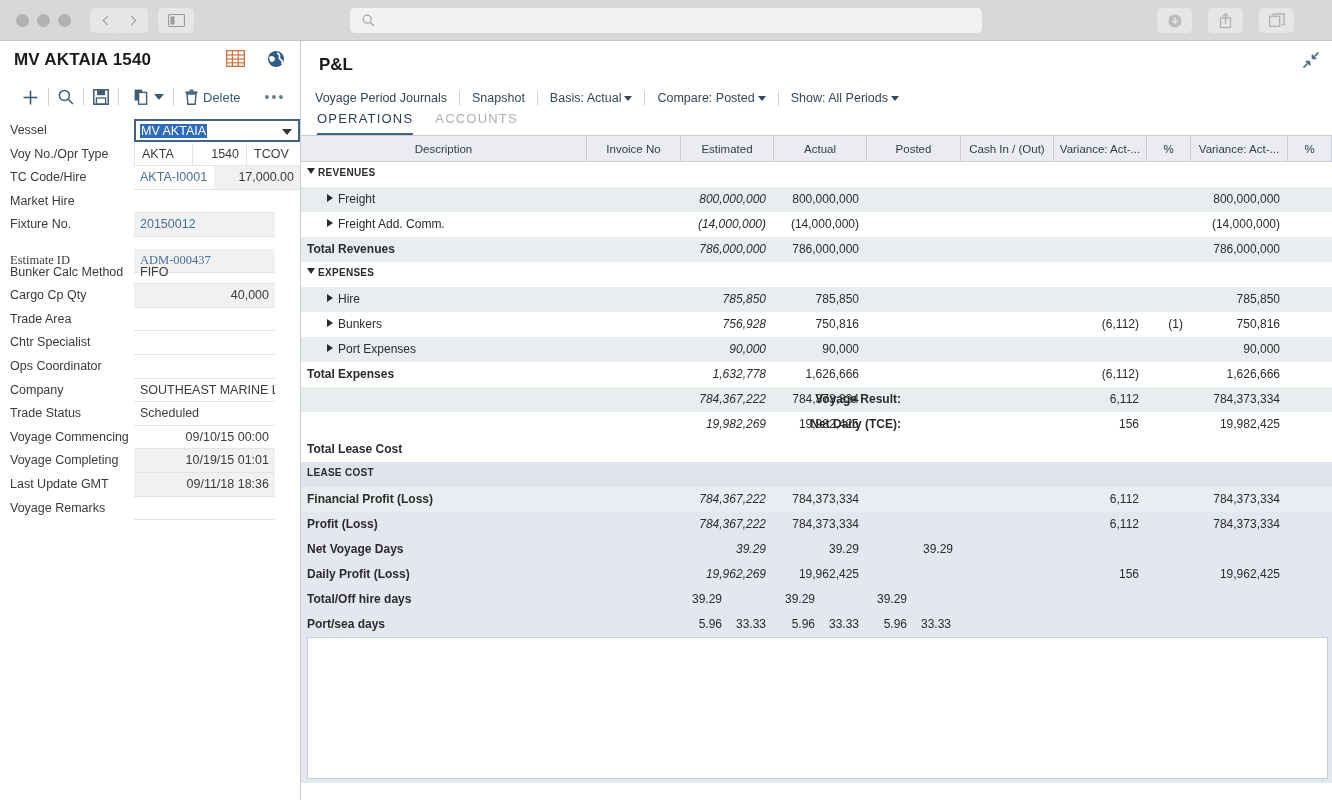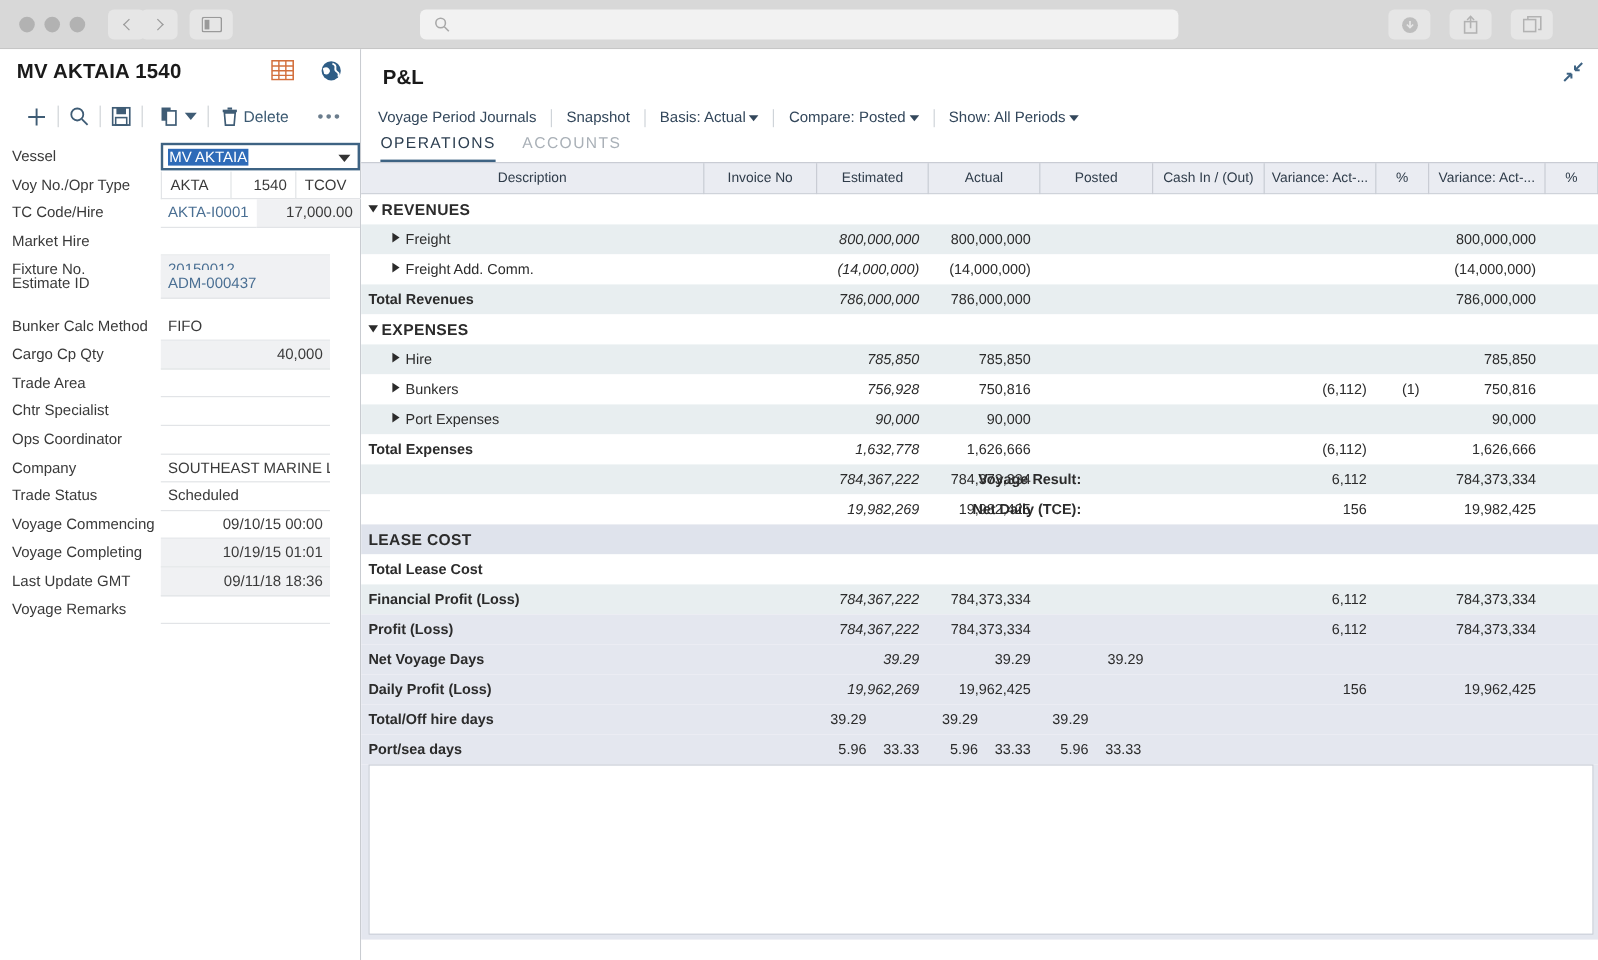--- a/index.html
+++ b/index.html
@@ -170,21 +170,21 @@
   .trow.zebra { background: #e8eef0; }
   .trow.white { background: #ffffff; }
   .trow.shade { background: #dfe3ec; }
   .trow.shade2 { background: #e4e7ef; }
 
   .cdesc {
     position: absolute; left: 6px; top: 5px;
     font-size: 12px; color: #2b2b2b; white-space: nowrap;
   }
   .cdesc.bold { font-weight: bold; }
-  .cdesc.section { font-weight: bold; font-size: 13px; letter-spacing: .3px; }
+  .cdesc.section { font-weight: bold; font-size: 10px; letter-spacing: .3px; }
   .cdesc.indent { left: 26px; }
   .cdesc.center-lbl { left: auto; right: 431px; font-weight: bold; }
   .tri-r {
     display: inline-block; margin-right: 5px;
     width: 0; height: 0;
     border-top: 4.5px solid transparent;
     border-bottom: 4.5px solid transparent;
     border-left: 6px solid #2b2b2b;
     vertical-align: 1px;
   }
@@ -349,21 +349,21 @@
         <div class="field-val alt right" style="left: 214px; width: 86px; padding: 4px 6px 0px 0px;">17,000.00</div>
       </div>
       <div class="field-row" style="top: 148.8px;">
         <div class="field-label">Market Hire</div>
         <div class="field-val"></div>
       </div>
       <div class="field-row" style="top: 172.4px;">
         <div class="field-label">Fixture No.</div>
         <div class="field-val alt link">20150012</div>
       </div>
-      <div class="field-row" style="top: 184px;">
+      <div class="field-row" style="top: 208px; font-family: Liberation Serif, serif;">
         <div class="field-label">Estimate ID</div>
         <div class="field-val alt link">ADM-000437</div>
       </div>
       <div class="field-row" style="top: 219.6px;">
         <div class="field-label">Bunker Calc Method</div>
         <div class="field-val">FIFO</div>
       </div>
       <div class="field-row" style="top: 243.2px;">
         <div class="field-label">Cargo Cp Qty</div>
         <div class="field-val alt right" style="padding: 4px 6px 0px 0px;">40,000</div>
@@ -504,25 +504,25 @@
           <div class="num" style="right: 193px;">6,112</div>
           <div class="num" style="right: 52px;">784,373,334</div>
         </div>
         <div class="trow white">
           <div class="cdesc center-lbl">Net Daily (TCE):</div>
           <div class="num ital" style="right: 566px;">19,982,269</div>
           <div class="num" style="right: 473px;">19,982,425</div>
           <div class="num" style="right: 193px;">156</div>
           <div class="num" style="right: 52px;">19,982,425</div>
         </div>
+        <div class="trow white">
+          <div class="cdesc bold">Total Lease Cost</div>
+        </div>
         <div class="trow shade">
           <div class="cdesc section">LEASE COST</div>
-        </div>
-        <div class="trow white">
-          <div class="cdesc bold">Total Lease Cost</div>
         </div>
         <div class="trow zebra">
           <div class="cdesc bold">Financial Profit (Loss)</div>
           <div class="num ital" style="right: 566px;">784,367,222</div>
           <div class="num" style="right: 473px;">784,373,334</div>
           <div class="num" style="right: 193px;">6,112</div>
           <div class="num" style="right: 52px;">784,373,334</div>
         </div>
         <div class="trow shade2">
           <div class="cdesc bold">Profit (Loss)</div>

